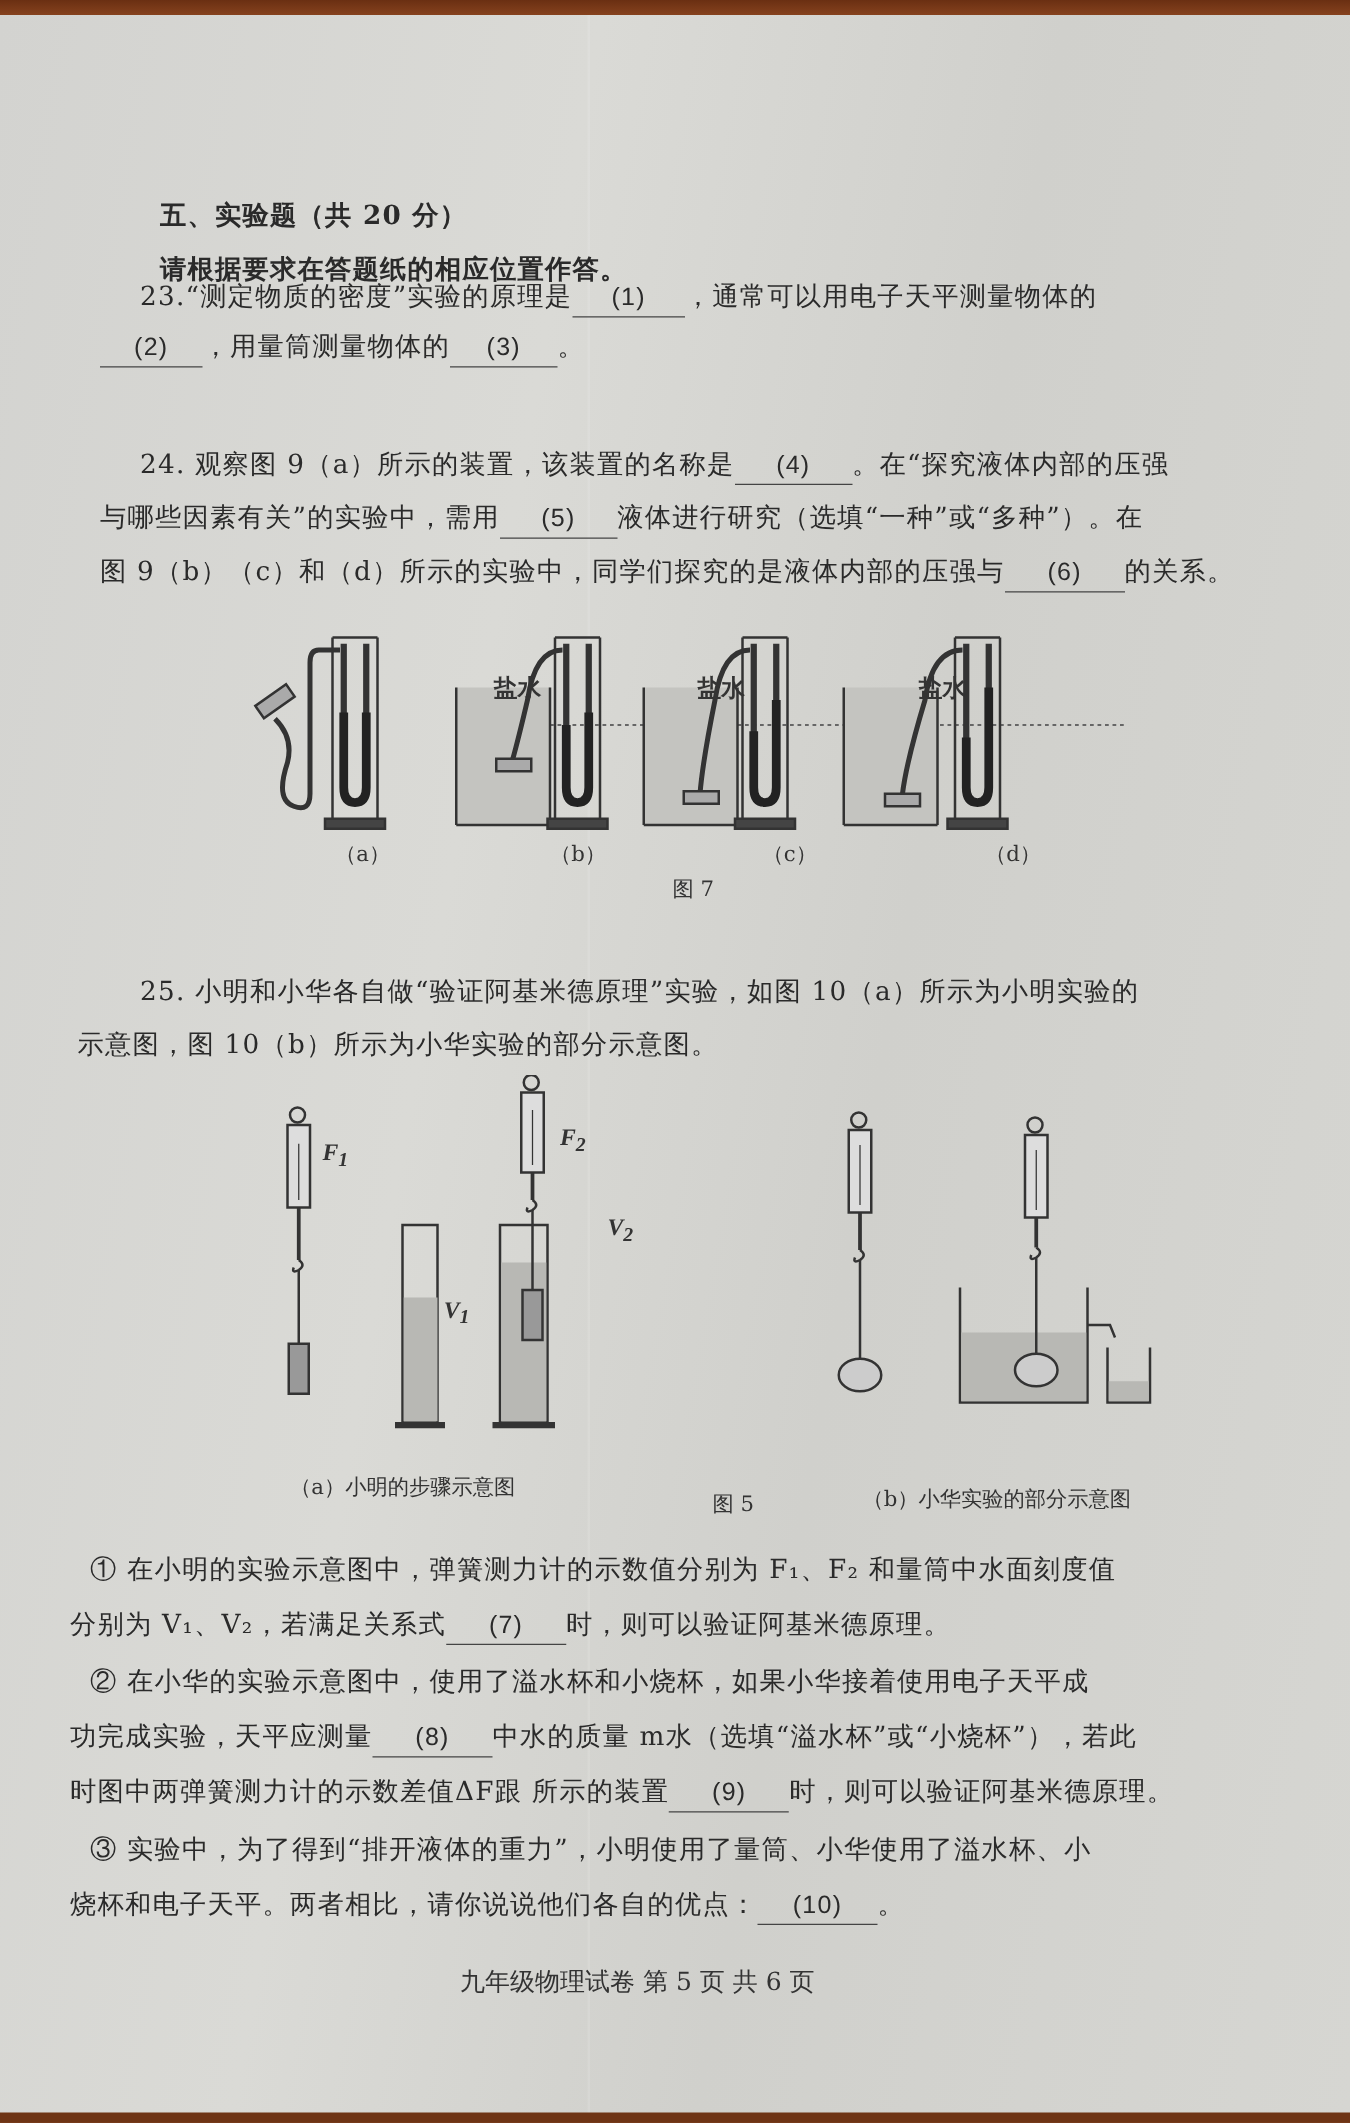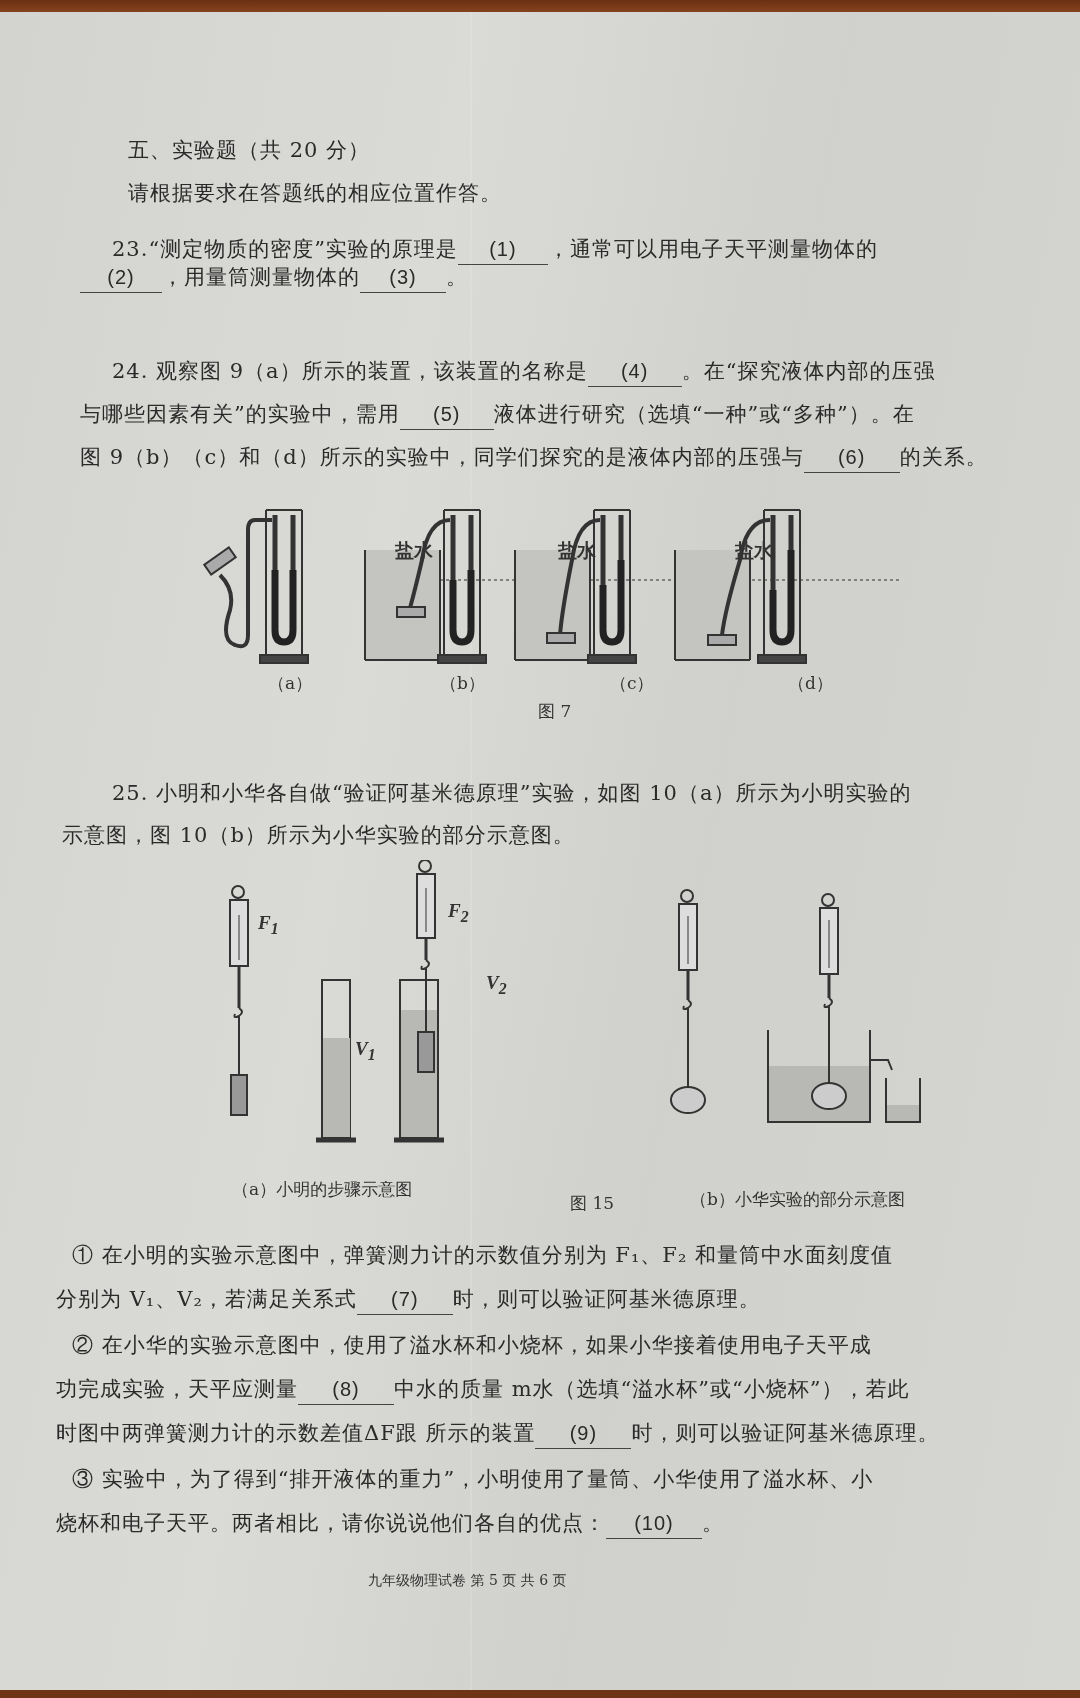--- a/index.html
+++ b/index.html
@@ -2,39 +2,39 @@
 <html><head>
 <meta charset="utf-8">
 <style>
   html,body{margin:0;padding:0;}
   body{width:1080px;height:1698px;position:relative;overflow:hidden;background:#7a3c1c;font-family:"DejaVu Serif","Liberation Serif",serif;color:#2a2a2a;}
   .wood-top{position:absolute;left:0;top:0;width:1080px;height:14px;background:linear-gradient(#6a2f12,#8a4520);}
   .wood-bottom{position:absolute;left:0;top:1690px;width:1080px;height:8px;background:#6e3415;}
   .paper{position:absolute;left:0;top:12px;width:1080px;height:1679px;background:linear-gradient(100deg,#d3d3d0 0%,#dadad6 35%,#d0d0cc 62%,#d6d6d2 100%);}
   .fold{position:absolute;left:470px;top:12px;width:2px;height:1679px;background:rgba(255,255,255,0.12);}
   .line{position:absolute;font-size:21px;line-height:30px;white-space:nowrap;letter-spacing:1px;}
-  .bold{font-weight:normal;}
+  .bold{font-weight:bold;margin-top:22px;}
   .blank{display:inline-block;border-bottom:1.5px solid #444;text-align:center;font-family:"Liberation Sans",sans-serif;font-size:20px;}
   .cap{position:absolute;font-size:17px;color:#333;white-space:nowrap;}
   .lbl{position:absolute;font-size:19px;font-weight:bold;color:#333;}
   .ital{font-style:italic;font-family:"Liberation Serif",serif;}
   svg{position:absolute;}
 </style>
 </head>
 <body>
 
 <div class="wood-top"></div>
 <div class="paper"></div>
 <div class="fold"></div>
 <div class="wood-bottom"></div>
 
 <div class="line bold" style="left:128px;top:135px;">五、实验题（共 20 分）</div>
 <div class="line bold" style="left:128px;top:178px;">请根据要求在答题纸的相应位置作答。</div>
 
-<div class="line" style="left:112px;top:234px;">
+<div class="line" style="left:112px;top:222px;">
   <span>23.“测定物质的密度”实验的原理是</span><span class="blank" style="width:90px;">(1)</span><span>，通常可以用电子天平测量物体的</span>
 </div>
 <div class="line" style="left:80px;top:262px;">
   <span class="blank" style="width:82px;">(2)</span><span>，用量筒测量物体的</span><span class="blank" style="width:86px;">(3)</span><span>。</span>
 </div>
 
 <div class="line" style="left:112px;top:356px;">
   <span>24. 观察图 9（a）所示的装置，该装置的名称是</span><span class="blank" style="width:94px;">(4)</span><span>。在“探究液体内部的压强</span>
 </div>
 <div class="line" style="left:80px;top:399px;">
@@ -156,32 +156,32 @@
     <ellipse cx="629" cy="236" rx="17" ry="13" fill="#ccc"></ellipse>
     <path d="M686 218 V262 H720 V218"></path>
     <rect x="687" y="245" width="32" height="16" fill="#b8b8b4" stroke="none"></rect>
   </g>
 </svg>
 <div class="lbl ital" style="left:258px;top:912px;font-family:Liberation Serif, serif;"><span>F</span><sub>1</sub></div>
 <div class="lbl ital" style="left:448px;top:900px;"><span>F</span><sub>2</sub></div>
 <div class="lbl ital" style="left:355px;top:1038px;"><span>V</span><sub>1</sub></div>
 <div class="lbl ital" style="left:486px;top:972px;"><span>V</span><sub>2</sub></div>
 <div class="cap" style="left:232px;top:1178px;">（a）小明的步骤示意图</div>
-<div class="cap" style="left:570px;top:1192px;">图 15</div>
+<div class="cap" style="left:570px;top:1192px;">图 5</div>
 <div class="cap" style="left:690px;top:1188px;">（b）小华实验的部分示意图</div>
 
 <div class="line" style="left:72px;top:1240px;">① 在小明的实验示意图中，弹簧测力计的示数值分别为 F₁、F₂ 和量筒中水面刻度值</div>
 <div class="line" style="left:56px;top:1284px;">
   <span>分别为 V₁、V₂，若满足关系式</span><span class="blank" style="width:96px;">(7)</span><span>时，则可以验证阿基米德原理。</span>
 </div>
 <div class="line" style="left:72px;top:1330px;">② 在小华的实验示意图中，使用了溢水杯和小烧杯，如果小华接着使用电子天平成</div>
 <div class="line" style="left:56px;top:1374px;">
   <span>功完成实验，天平应测量</span><span class="blank" style="width:96px;">(8)</span><span>中水的质量 m水（选填“溢水杯”或“小烧杯”），若此</span>
 </div>
 <div class="line" style="left:56px;top:1418px;">
   <span>时图中两弹簧测力计的示数差值ΔF跟 所示的装置</span><span class="blank" style="width:96px;">(9)</span><span>时，则可以验证阿基米德原理。</span>
 </div>
 <div class="line" style="left:72px;top:1464px;">③ 实验中，为了得到“排开液体的重力”，小明使用了量筒、小华使用了溢水杯、小</div>
 <div class="line" style="left:56px;top:1508px;">
   <span>烧杯和电子天平。两者相比，请你说说他们各自的优点：</span><span class="blank" style="width:96px;">(10)</span><span>。</span>
 </div>
 
-<div class="cap" style="left:368px;top:1572px;font-size:14px;">九年级物理试卷   第 5 页   共 6 页</div>
+<div class="cap" style="left:368px;top:1572px;font-size:20px;">九年级物理试卷   第 5 页   共 6 页</div>
 
 </body></html>

